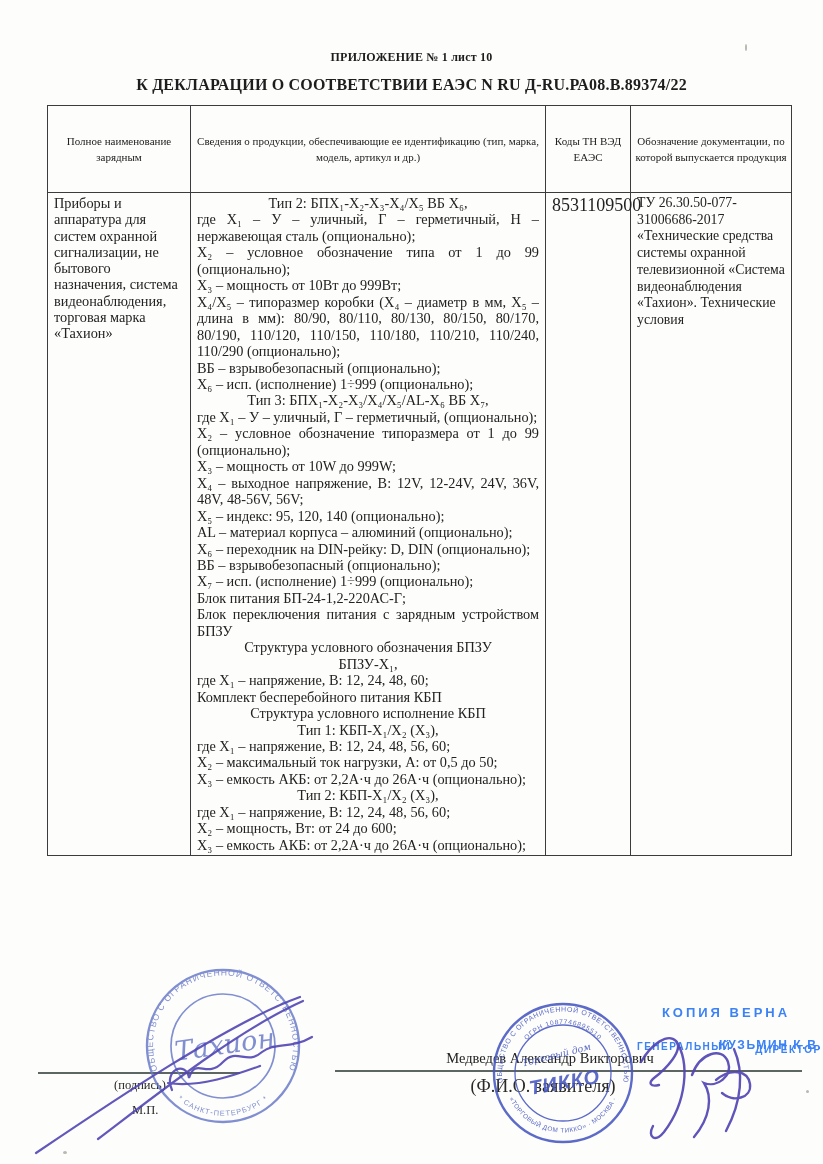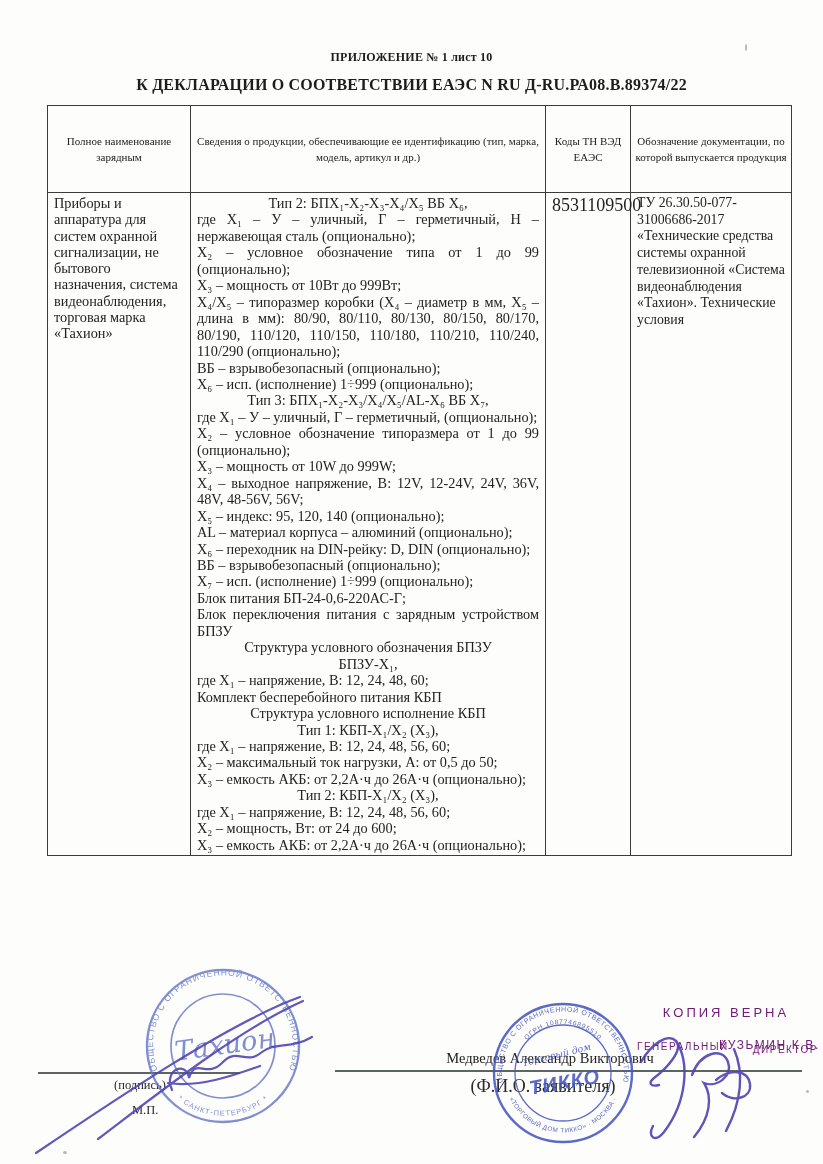--- a/index.html
+++ b/index.html
@@ -26,21 +26,21 @@
   td.c4 p{margin:0;}
   .p2{margin:0;font-size:14.3px;line-height:16.45px;}
   .a-c{text-align:center;}
   .a-j{text-align:justify;}
   .a-l{text-align:left;}
   
   .sig-line{position:absolute;height:2px;background:#5d6662;}
   .lab{position:absolute;font-size:12.5px;color:#2a2a2a;}
   .applicant-name{position:absolute;left:300px;width:500px;top:1050px;text-align:center;font-size:14.5px;color:#232323;}
   .applicant-label{position:absolute;left:300px;width:486px;top:1076px;text-align:center;font-size:18px;color:#2a2a2a;}
-  .copy-stamp{position:absolute;color:#701a75;font-family:"Liberation Sans","DejaVu Sans",sans-serif;font-weight:normal;}
+  .copy-stamp{position:absolute;color:#3b82f6;font-family:"Liberation Sans","DejaVu Sans",sans-serif;font-weight:bold;}
   .copy-title{left:640px;top:1005px;width:172px;text-align:center;font-size:13px;letter-spacing:3px;}
   .copy-roles{left:637px;top:1041px;width:153px;display:flex;justify-content:space-between;font-size:10px;letter-spacing:1.5px;}
   .copy-roles span:last-child{position:relative;top:3px;margin-left:24px;}
   .copy-name{left:719px;top:1038px;font-size:12px;letter-spacing:1.6px;}
   svg.stampsvg{position:absolute;pointer-events:none;}
   .noise{position:absolute;background:#b9b9b2;border-radius:50%;}
 </style>
 </head>
 <body>
 
@@ -77,21 +77,21 @@
             <p class="p2 a-c">Тип 3: БПХ₁-Х₂-Х₃/Х₄/Х₅/AL-Х₆ ВБ Х₇,</p>
             <p class="p2 a-j">где Х₁ – У – уличный, Г – герметичный, (опционально);</p>
             <p class="p2 a-j">Х₂ – условное обозначение типоразмера от 1 до 99 (опционально);</p>
             <p class="p2 a-l">Х₃ – мощность от 10W до 999W;</p>
             <p class="p2 a-j">Х₄ – выходное напряжение, В: 12V, 12-24V, 24V, 36V, 48V, 48-56V, 56V;</p>
             <p class="p2 a-l">Х₅ – индекс: 95, 120, 140 (опционально);</p>
             <p class="p2 a-l">AL – материал корпуса – алюминий (опционально);</p>
             <p class="p2 a-j">Х₆ – переходник на DIN-рейку: D, DIN (опционально);</p>
             <p class="p2 a-l">ВБ – взрывобезопасный (опционально);</p>
             <p class="p2 a-l">Х₇ – исп. (исполнение) 1÷999 (опционально);</p>
-            <p class="p2 a-l">Блок питания БП-24-0,6-220АС-Г;</p>
+            <p class="p2 a-l">Блок питания БП-24-1,2-220АС-Г;</p>
             <p class="p2 a-j">Блок переключения питания с зарядным устройством БПЗУ</p>
             <p class="p2 a-c">Структура условного обозначения БПЗУ</p>
             <p class="p2 a-c">БПЗУ-Х₁,</p>
             <p class="p2 a-l">где Х₁ – напряжение, В: 12, 24, 48, 60;</p>
             <p class="p2 a-l">Комплект бесперебойного питания КБП</p>
             <p class="p2 a-c">Структура условного исполнение КБП</p>
             <p class="p2 a-c">Тип 1: КБП-Х₁/Х₂ (Х₃),</p>
             <p class="p2 a-l">где Х₁ – напряжение, В: 12, 24, 48, 56, 60;</p>
             <p class="p2 a-l">Х₂ – максимальный ток нагрузки, А: от 0,5 до 50;</p>
             <p class="p2 a-j">Х₃ – емкость АКБ: от 2,2А·ч до 26А·ч (опционально);</p>

